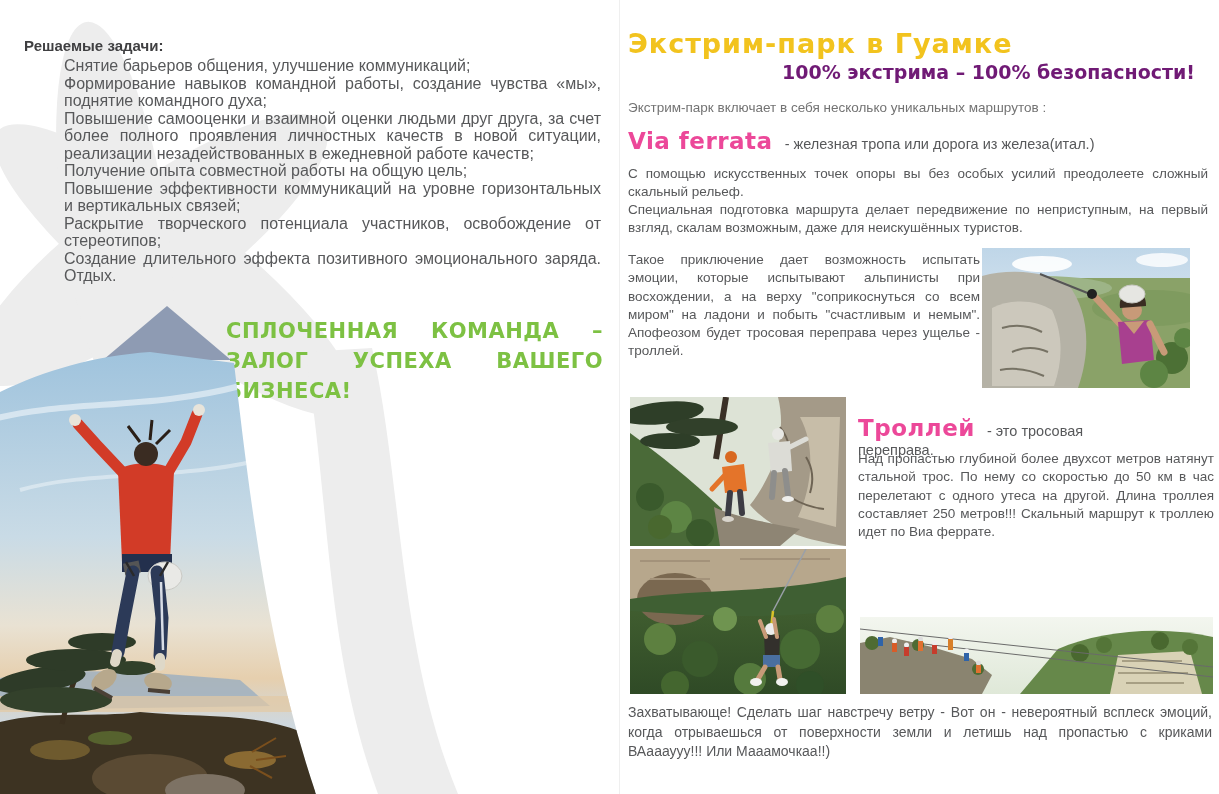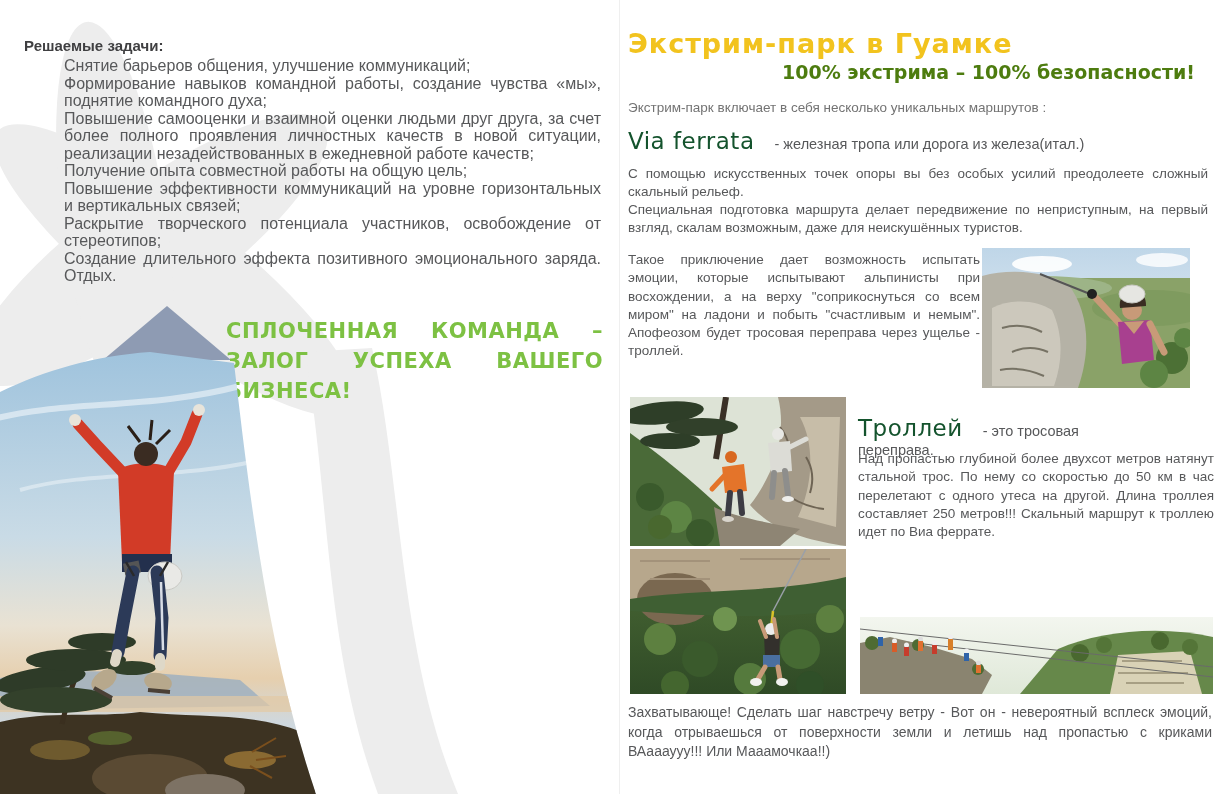--- a/index.html
+++ b/index.html
@@ -16,27 +16,27 @@
   .task { font-size:16px; line-height:17.5px; text-align:justify; color:#57585a; }
   .lp-slogan { left:226px; top:316px; width:377px; font-size:21px; line-height:30px;
                font-weight:bold; color:#7dc143; text-align:justify; letter-spacing:.5px;
                font-family:"DejaVu Sans", sans-serif; }
   .photo-jump { left:0; top:350px; width:316px; height:444px; }
 
   
   .rp-title { left:628px; top:28px; font-size:27px; font-weight:bold; color:#f2c31e;
               letter-spacing:1px; font-family:"DejaVu Sans", sans-serif; }
   .rp-sub { left:700px; top:61px; width:495px; text-align:right; font-size:19px;
-            font-weight:bold; color:#4d7c0f; font-family:"DejaVu Sans", sans-serif; }
+            font-weight:bold; color:#701a75; font-family:"DejaVu Sans", sans-serif; }
   .rp-intro { left:628px; top:100px; font-size:13.5px; color:#737373; }
   .defline-via { left:628px; top:128px; }
   .defline-trol { left:858px; top:415px; }
-  .h-orange { font-size:23px; font-weight:normal; color:#14532d; letter-spacing:.5px;
+  .h-orange { font-size:23px; font-weight:bold; color:#ec4899; letter-spacing:.5px;
               font-family:"DejaVu Sans", sans-serif; }
-  .defn { font-size:14.5px; color:#57585a; margin-left:20px; }
+  .defn { font-size:14.5px; color:#57585a; margin-left:12px; }
   .rp-p { font-size:13.5px; line-height:18.3px; color:#57585a; text-align:justify; }
   .p1 { left:628px; top:165px; width:580px; }
   .p2 { left:628px; top:201px; width:580px; }
   .p3 { left:628px; top:251px; width:352px; }
   .ptrol { left:858px; top:450px; width:356px; }
   .closing { left:628px; top:703px; width:584px; font-size:14px; line-height:19.5px; }
   .ph { display:block; }
   .ph-woman { left:982px; top:248px; width:208px; height:140px; }
   .ph-climbers { left:630px; top:397px; width:216px; height:149px; }
   .ph-zip { left:630px; top:549px; width:216px; height:145px; }

